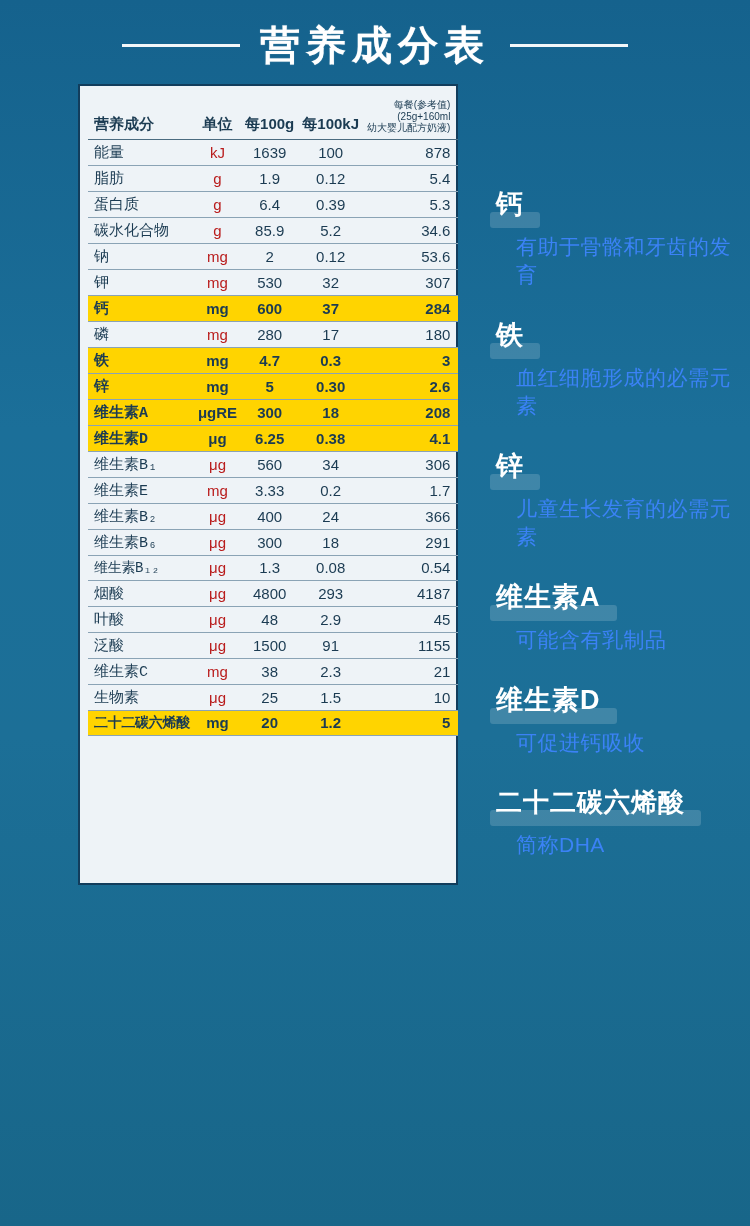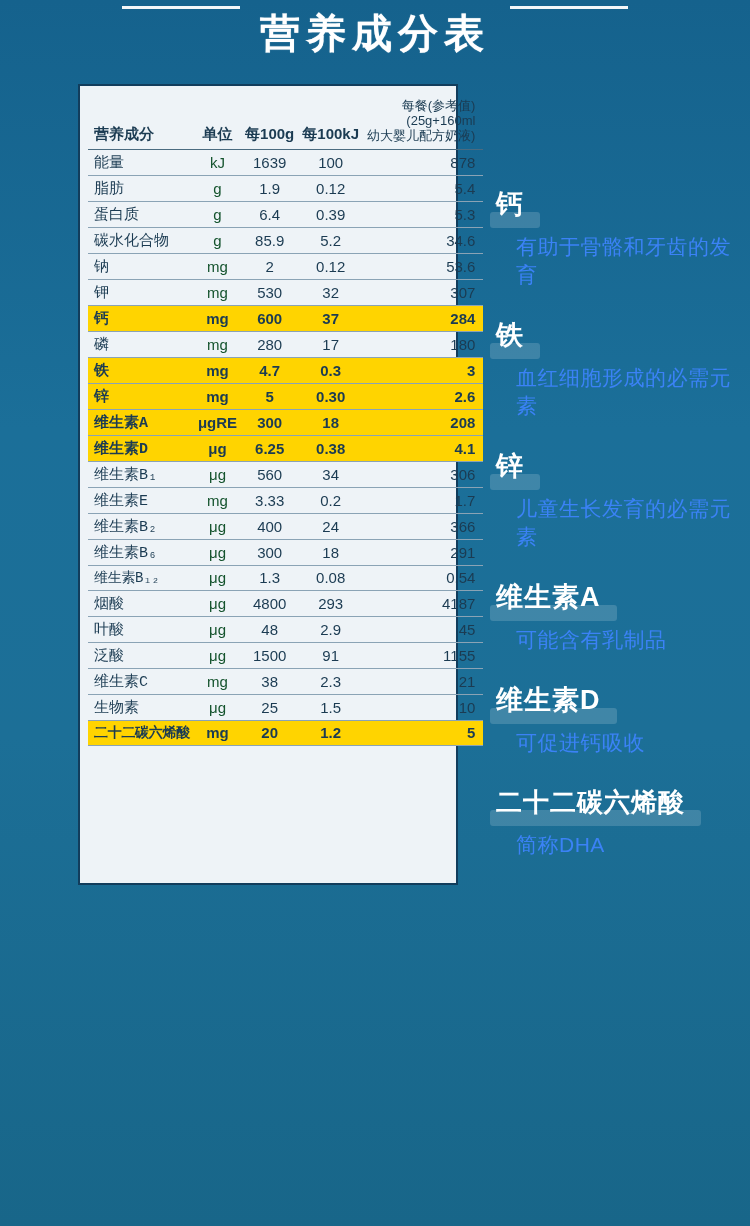--- a/index.html
+++ b/index.html
@@ -10,21 +10,21 @@
     font-family: "Liberation Sans", sans-serif;
     color:#ffffff;
     position:relative;
     overflow:hidden;
   }
   
   .header {
     position:relative;
     height:78px;
     display:flex;
-    align-items:flex-start;
+    align-items:center;
     justify-content:center;
     margin-top:6px;
   }
   .header .rule {
     height:3px;
     width:118px;
     background:#ffffff;
     opacity:.95;
   }
   .header h1 {
@@ -66,26 +66,26 @@
     vertical-align:bottom;
     font-weight:bold;
     font-size:15px;
     padding-bottom:5px;
   }
   table.nutri th.c0, table.nutri td.c0 { text-align:left; padding-left:6px; width:96px;font-family:Liberation Mono, monospace;}
   table.nutri td.c1, table.nutri th.c1 { width:52px; }
   table.nutri td.c2, table.nutri th.c2 { width:64px; }
   table.nutri td.c3, table.nutri th.c3 { width:64px;margin-left:13px; }
   table.nutri td.c4, table.nutri th.c4 { text-align:right; padding-right:8px; }
-  .hdr-serving { font-size:13px; line-height:1.15; font-weight:normal; }
+  .hdr-serving { font-size:10px; line-height:1.15; font-weight:normal; }
   .hdr-serving b { display:block; font-weight:normal; }
   tr.hl td { background:#ffd400; color:#1b3b52; font-weight:bold; }
   tr.hl td.c0 { font-weight:bold; }
   .small-name { font-size:14px; letter-spacing:-0.3px; }
-  .unit-cell { color:#14532d; }
+  .unit-cell { color:#b91c1c; }
   
   .benefits {
     margin-left:36px;
     margin-top:100px;
     width:250px;
   }
   .benefit { margin-bottom:26px; }
   .benefit .title {
     display:inline-block;
     font-size:27px;

